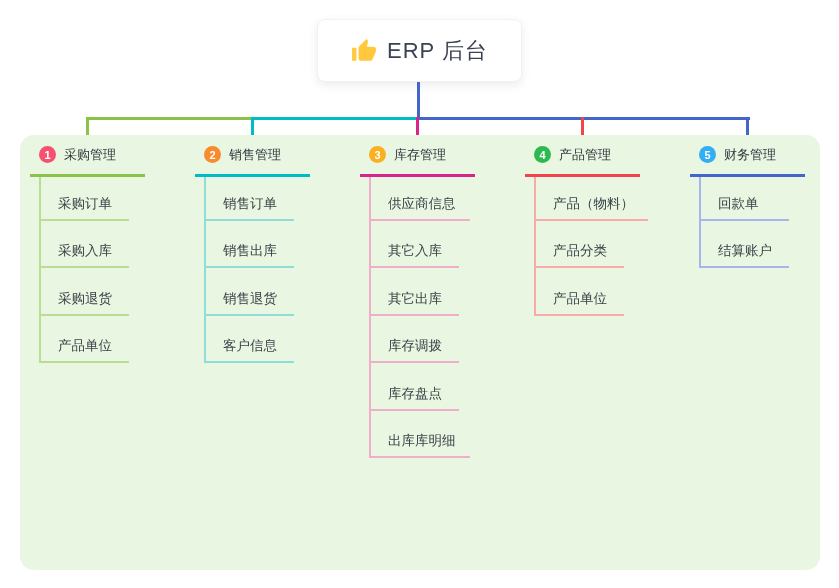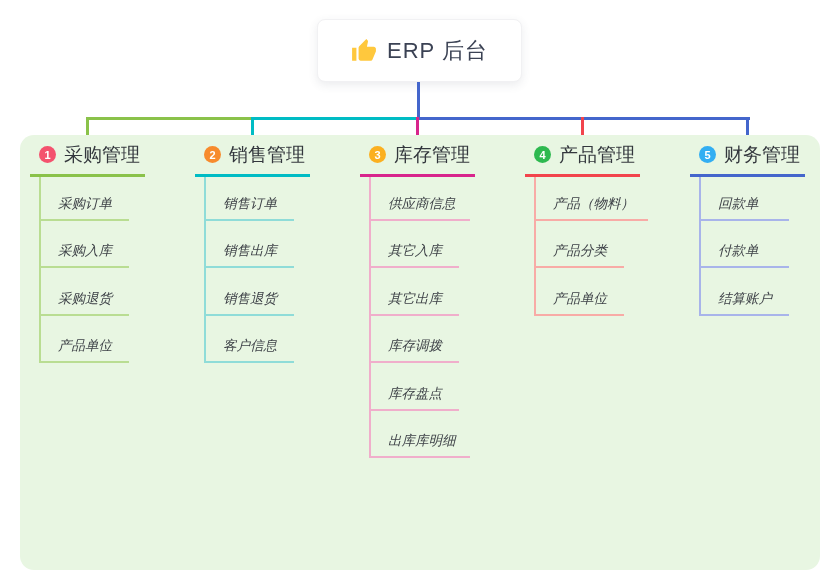--- a/index.html
+++ b/index.html
@@ -35,23 +35,23 @@
 
   
   .column { position: absolute; top: 135px; width: 160px; }
   .col-0 { left: 30px; }  .col-1 { left: 195px; } .col-2 { left: 360px; }
   .col-3 { left: 525px; } .col-4 { left: 690px; }
   .col-header { width: 115px; height: 42px; display: flex; align-items: center;
     padding-left: 9px; gap: 8px; border-bottom: 3px solid var(--c); cursor: pointer; }
   .badge { width: 17px; height: 17px; border-radius: 50%; background: var(--b);
     color: #ffffff; font-size: 11px; font-weight: bold; display: flex;
     align-items: center; justify-content: center; flex: 0 0 17px; }
-  .col-label { font-size: 19px; color: #33373d; font-weight: 500; white-space: nowrap; }
+  .col-label { font-size: 13px; color: #33373d; font-weight: 500; white-space: nowrap; }
 
-  .sub-list { list-style: none; margin-left: 9px; border-left: 2px solid var(--l); font-style: italic; }
+  .sub-list { list-style: none; margin-left: 9px; border-left: 2px solid var(--l); }
   .sub-item { width: fit-content; min-width: 88px; height: 47.5px; padding: 0 14px 6px 17px;
     border-bottom: 2px solid var(--l); display: flex; align-items: flex-end;
     white-space: nowrap; cursor: pointer; }
   .sub-item:first-child { height: 43.5px; }
   .sub-label { font-size: 13.5px; color: #3d4147; }
 </style>
 </head>
 <body>
 
 <div class="stage">
@@ -165,21 +165,18 @@
   <div class="column col-4" style="--c: #4466cc; --l: #a8b4ea;">
     <div class="col-header">
       <span class="badge" style="--b: #32aef2;">5</span>
       <span class="col-label">财务管理</span>
     </div>
     <ul class="sub-list">
       <li class="sub-item">
           <span class="sub-label">回款单</span>
         </li>
       <li class="sub-item">
-          <span class="sub-label">付款单</span>
-        </li>
-      <li class="sub-item">
           <span class="sub-label">结算账户</span>
         </li>
     </ul>
   </div>
 
 </div>
 
 </body></html>

